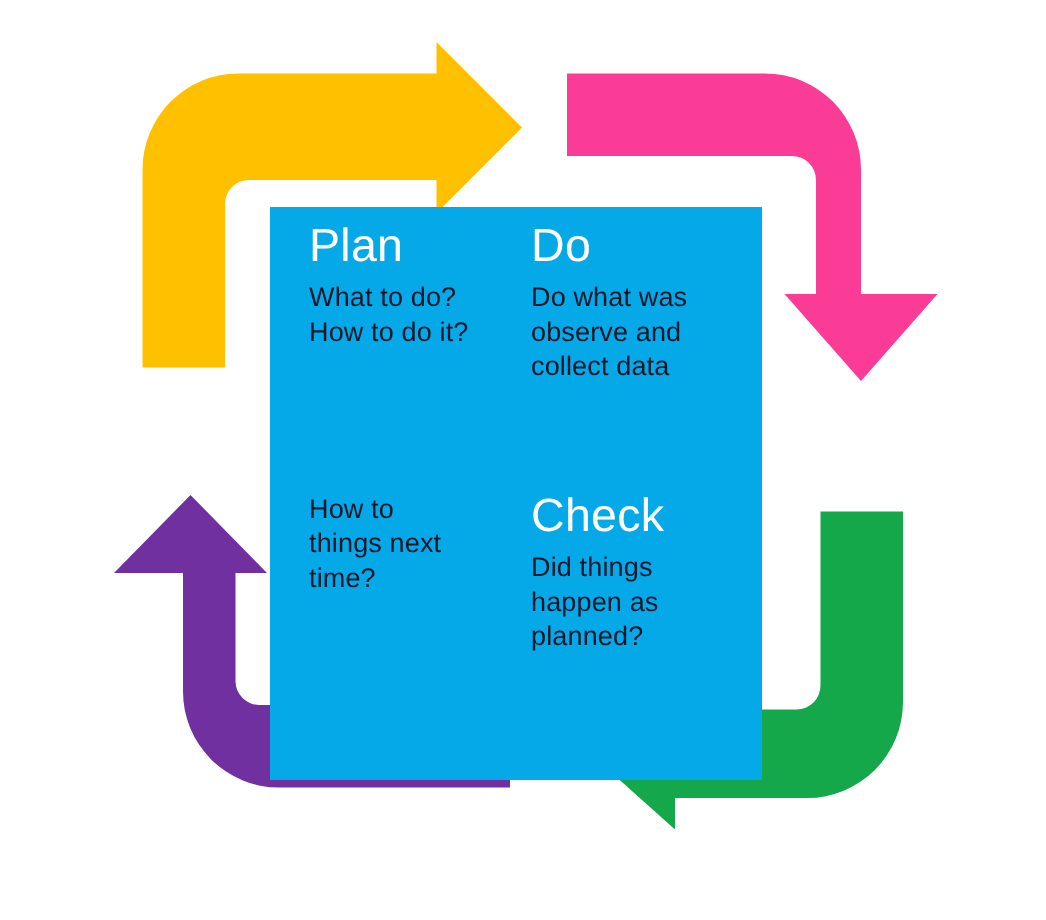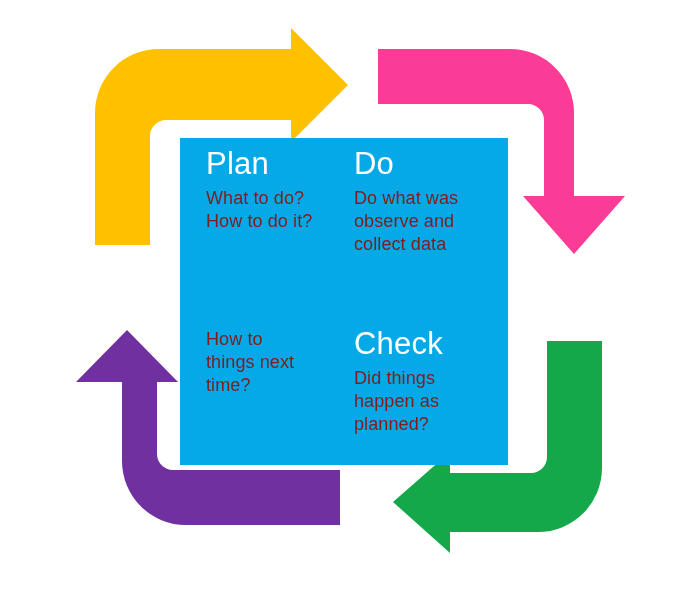--- a/index.html
+++ b/index.html
@@ -23,21 +23,21 @@
     left: 0;
     top: 0;
     width: 697px;
     height: 613px;
   }
   #center-panel {
     position: absolute;
     left: 180px;
     top: 138px;
     width: 328px;
-    height: 327px;
+    height: 382px;
     background: #06A9E8;
     box-sizing: border-box;
     display: flex;
     flex-wrap: wrap;
     align-content: flex-start;
     padding: 10px 0 0 0;
   }
   .quadrant {
     box-sizing: border-box;
     width: 50%;
@@ -55,21 +55,21 @@
   .q-title {
     color: #ffffff;
     font-size: 31px;
     font-weight: 400;
     line-height: 1.05;
     margin: 0 0 6px 0;
     letter-spacing: 0.2px;
     white-space: nowrap;
   }
   .q-desc {
-    color: #7f1d1d;
+    color: #0f172a;
     font-size: 18px;
     font-weight: 400;
     line-height: 1.28;
     margin: 0;
     letter-spacing: 0.1px;
   }
   .q-desc .line {
     display: block;
     white-space: nowrap;
   }

